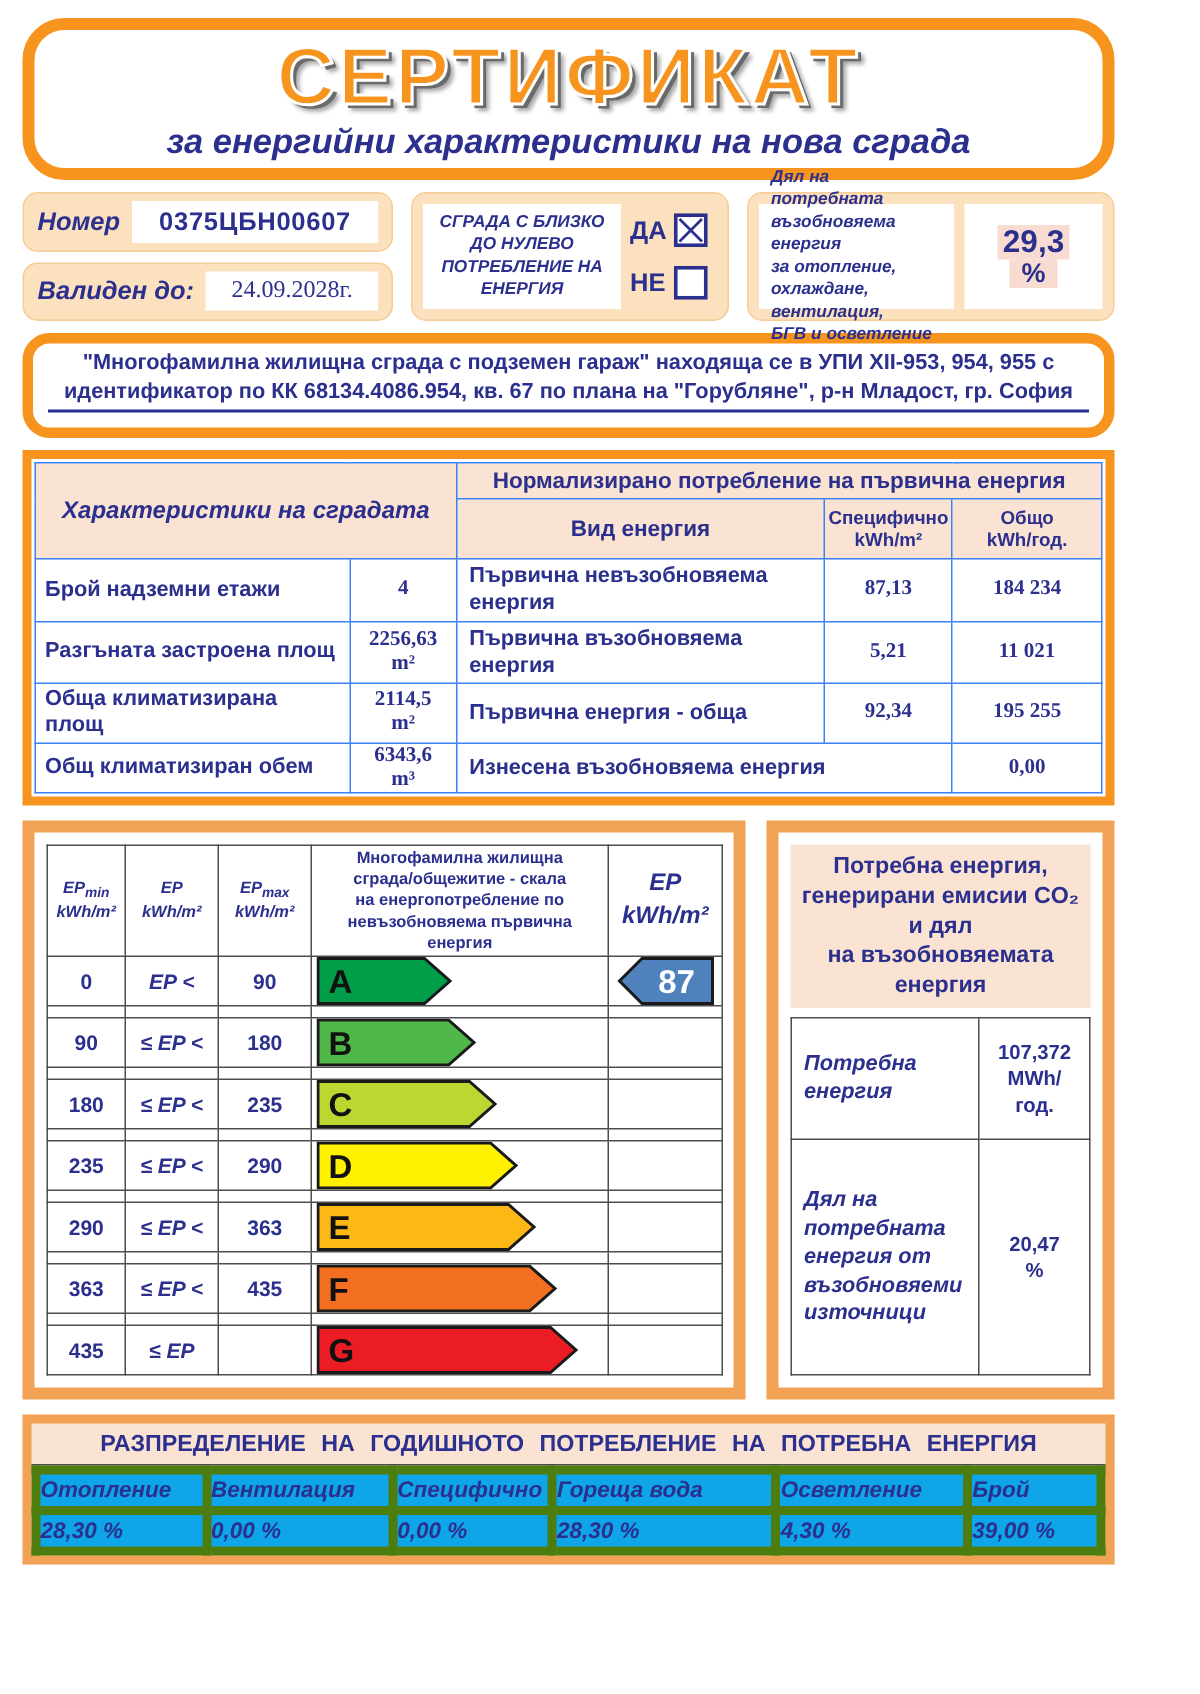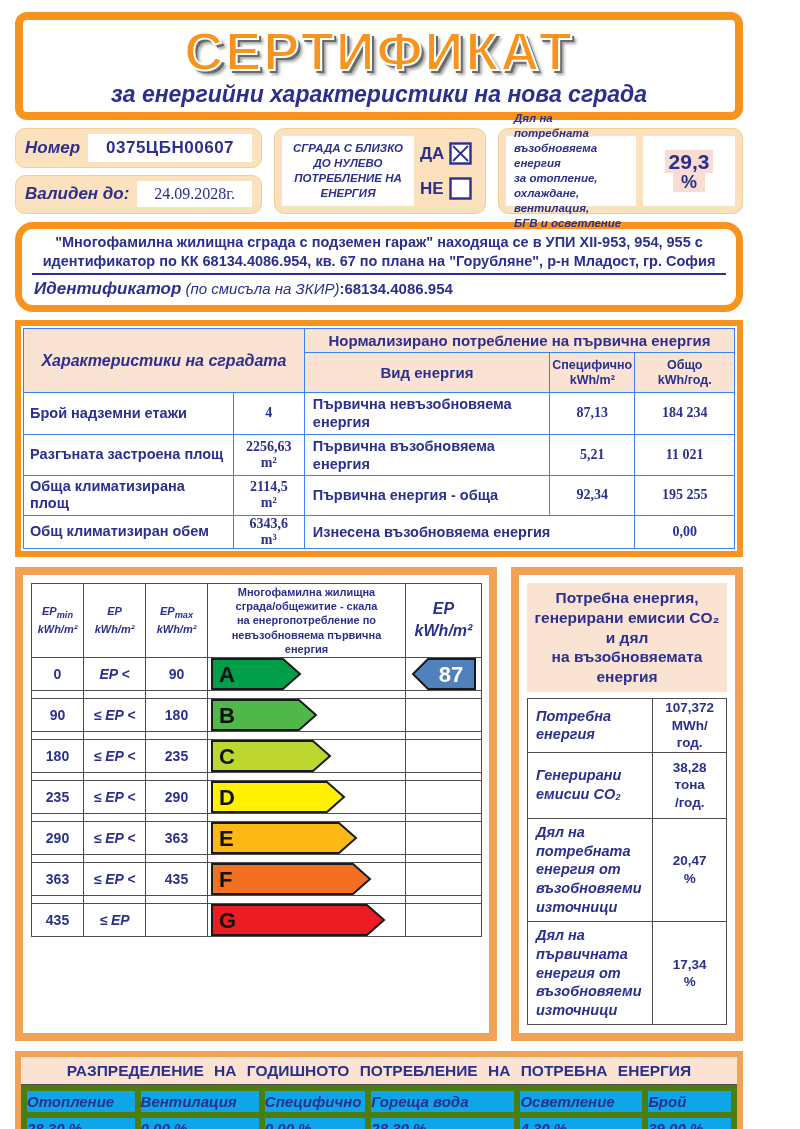--- a/index.html
+++ b/index.html
@@ -5,21 +5,21 @@
   * { margin:0; padding:0; box-sizing:border-box; }
   html,body { background:#fff; }
   .page {
     width:800px; height:1129px; background:#fff; overflow:hidden;
     font-family:"Liberation Sans", sans-serif; color:#2B2F8E; position:relative;
   }
   .content { padding:12px 57px 0 15px; }
 
   
   .title-box {
-    border:8px solid #F7941E; border-radius:12px; height:108px;
+    border:8px solid #F7941E; border-radius:28px; height:108px;
     display:flex; flex-direction:column; justify-content:center; align-items:center;
     background:#fff;
   }
   .cert-title {
     font-size:54px; font-weight:bold; letter-spacing:2px; color:#F7941E;
     -webkit-text-stroke:2px #ffffff;
     text-shadow:3px 3px 0 #6a6a6a, 5px 5px 3px rgba(0,0,0,.35);
     line-height:1.0;
   }
   .cert-subtitle { font-size:23px; font-weight:bold; font-style:italic; margin-top:3px; }
@@ -170,23 +170,20 @@
         <div class="res-val">
           <span class="v">29,3</span>
           <span class="u">%</span>
         </div>
       </div>
     </div>
 
     <div class="building-box">
       <div class="bdesc">"Многофамилна жилищна сграда с подземен гараж" находяща се в УПИ XII-953, 954, 955 с идентификатор по КК 68134.4086.954, кв. 67 по плана на "Горубляне", р-н Младост, гр. София</div>
       <hr>
-      <div class="ident">
-        <span class="i-label">Идентификатор</span><span class="i-note"> (по смисъла на ЗКИР)</span><span class="i-value">:68134.4086.954</span>
-      </div>
     </div>
 
     <div class="main-table-box">
       <table class="main-table">
         <colgroup>
             <col style="width:29.5%">
             <col style="width:10%">
             <col style="width:34.5%">
             <col style="width:12%">
             <col style="width:14%">
@@ -403,41 +400,26 @@
               <col style="width:63%">
               <col style="width:37%">
             </colgroup>
           <tbody>
               <tr class="cr1">
             <td class="co2-label">Потребна енергия</td>
             <td class="co2-value">107,372
 MWh/
 год.</td>
           </tr>
-          <tr class="cr2">
-            <td class="co2-label" style="white-space:pre-line">Генерирани
-емисии CO₂</td>
-            <td class="co2-value">38,28
-тона
-/год.</td>
-          </tr>
           <tr class="cr3">
             <td class="co2-label" style="white-space:pre-line">Дял на потребната
 енергия от
 възобновяеми
 източници</td>
             <td class="co2-value">20,47
-%</td>
-          </tr>
-          <tr class="cr4">
-            <td class="co2-label" style="white-space:pre-line">Дял на първичната
-енергия от
-възобновяеми
-източници</td>
-            <td class="co2-value">17,34
 %</td>
           </tr>
         </tbody>
           </table>
       </div>
     </div>
 
     <div class="dist-box">
       <div class="dist-title">РАЗПРЕДЕЛЕНИЕ НА ГОДИШНОТО ПОТРЕБЛЕНИЕ НА ПОТРЕБНА ЕНЕРГИЯ</div>
       <table class="dist-table">

